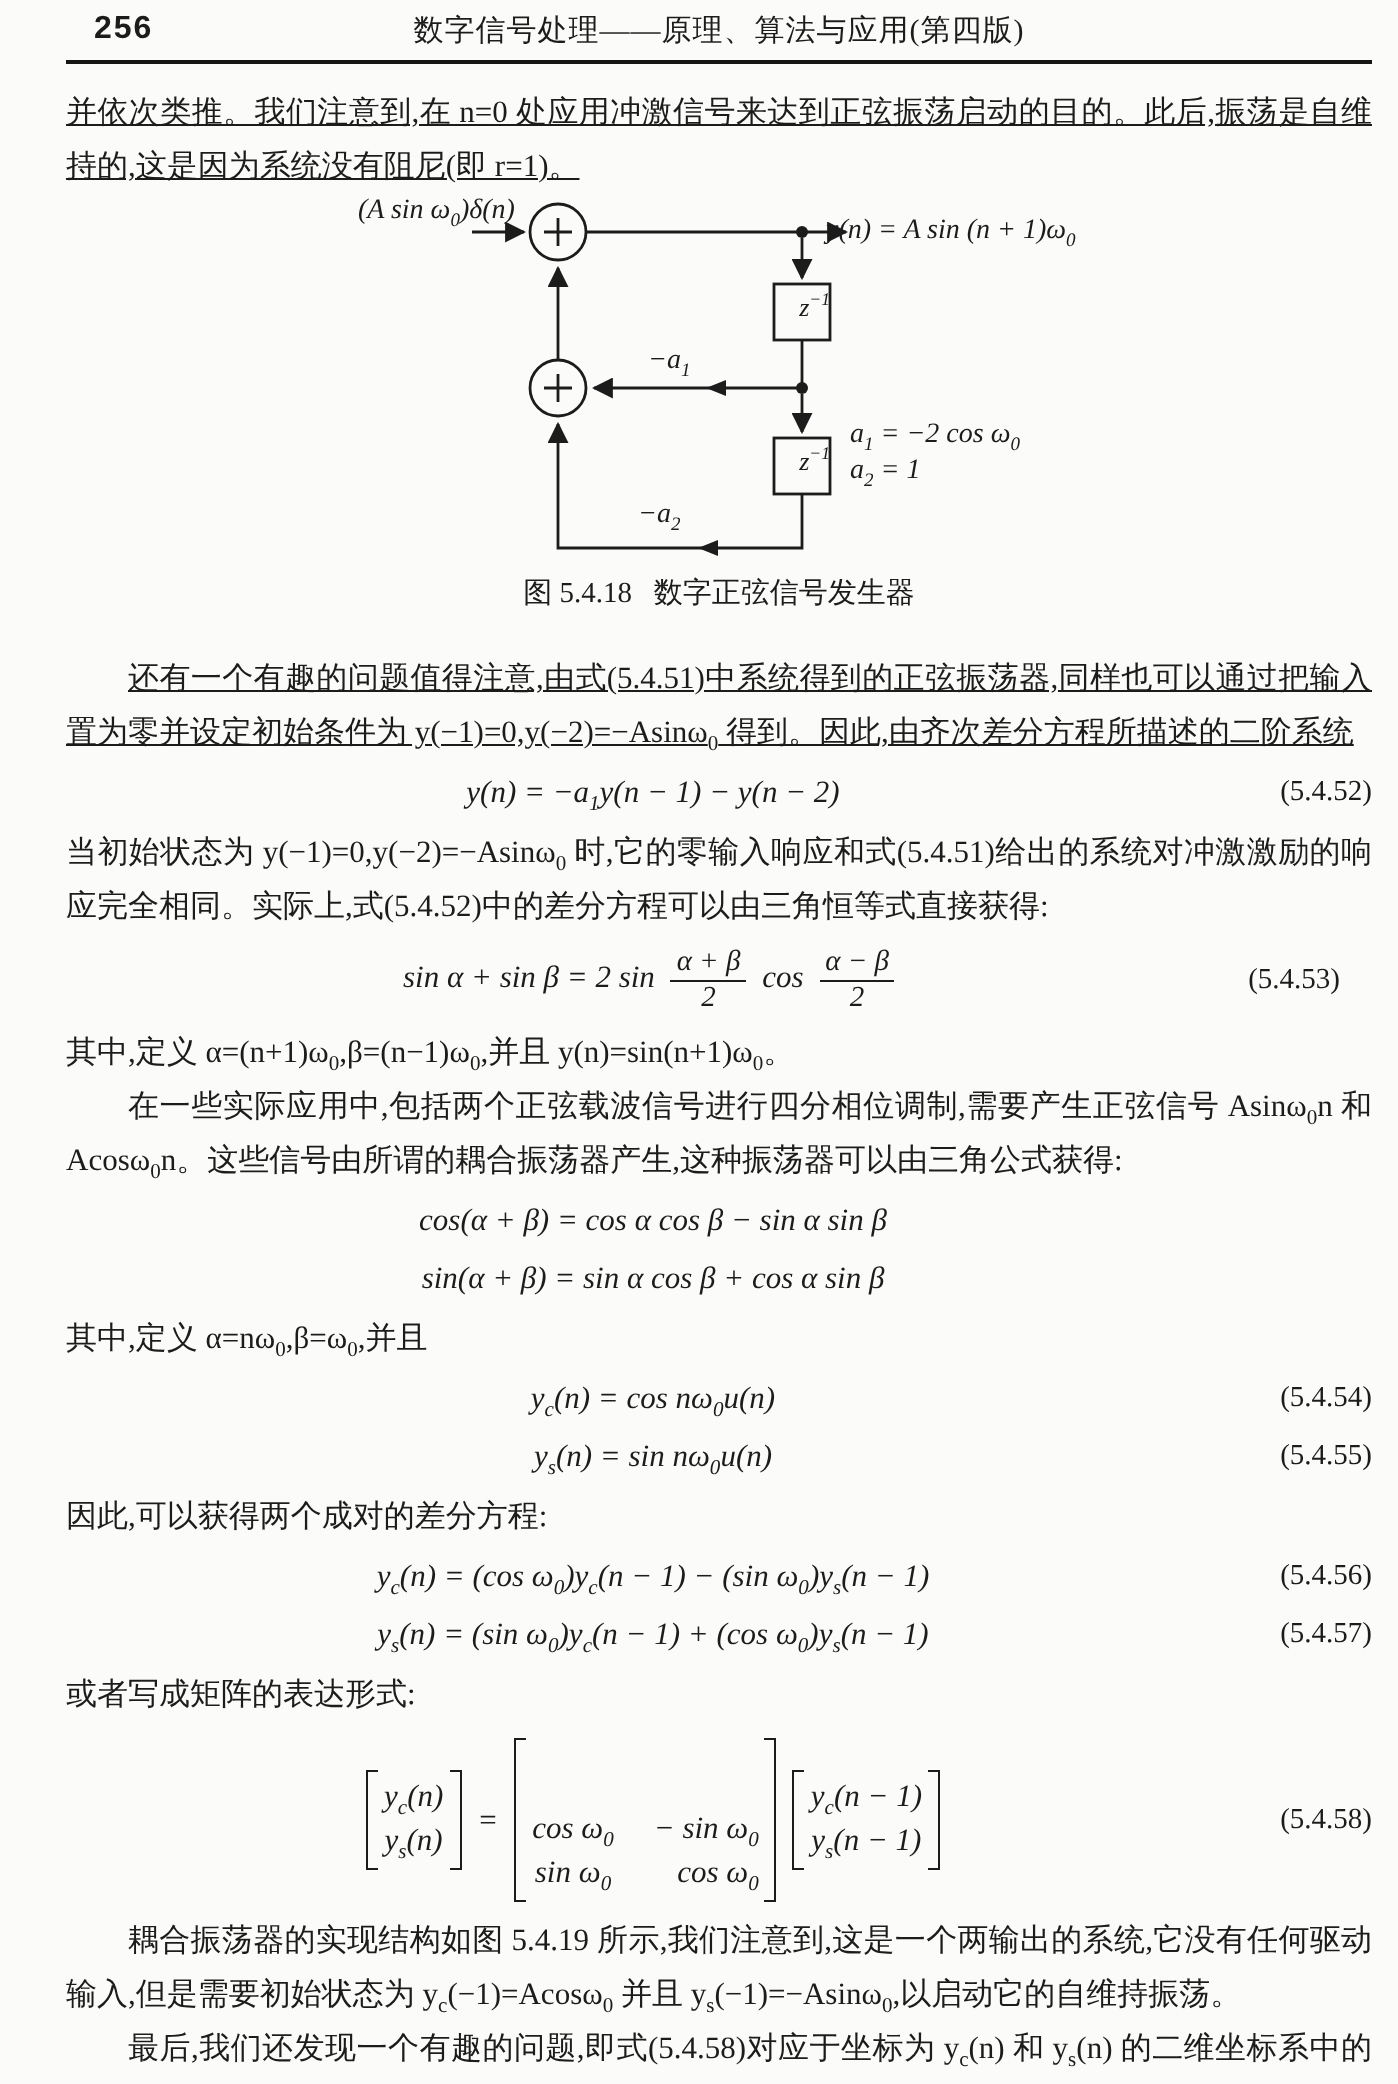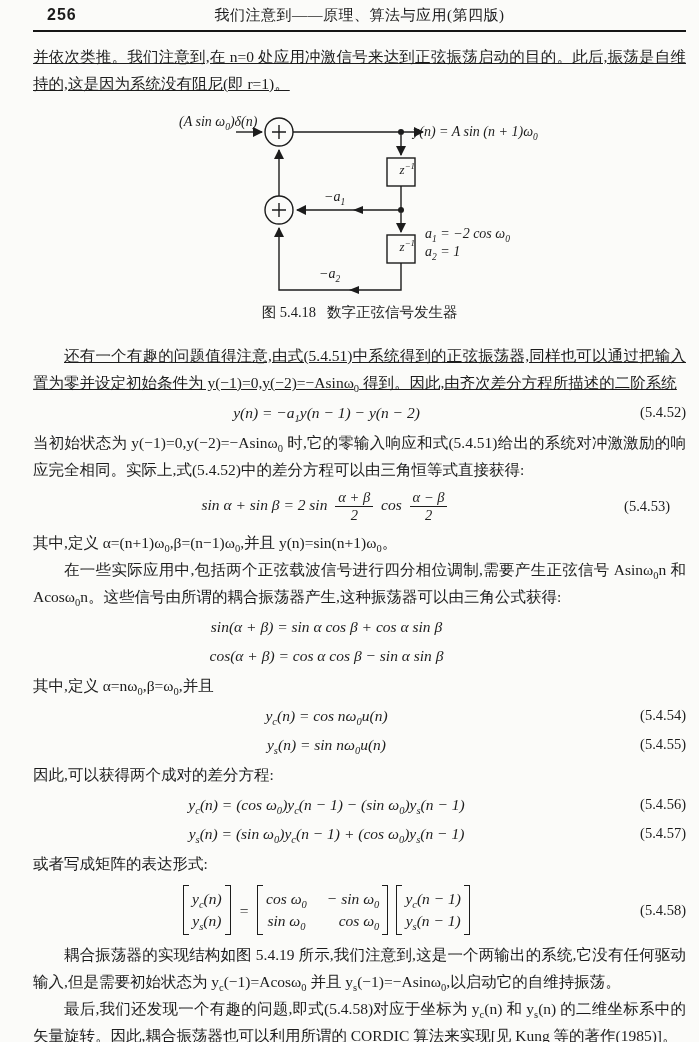--- a/index.html
+++ b/index.html
@@ -14,54 +14,54 @@
   .header { position:relative; height:20px; }
   .page-num { position:absolute; left:14px; top:0; font-family:"Liberation Sans","DejaVu Sans",sans-serif; font-weight:700; font-size:16px; letter-spacing:1px; }
   .header-title { text-align:center; font-size:15px; letter-spacing:0.5px; }
   .rule { border:none; border-top:2.6px solid #161616; margin:4px 0 0 0; }
   
   .para { line-height:27px; text-align:justify; margin:0; }
   .p1 { margin-top:11px;text-decoration:underline; }
   .indent { text-indent:2em; }
   sub, sup { font-size:68%; line-height:0; }
   
-  .figure { position:relative; height:212px; margin-top:16px; }
+  .figure { position:relative; height:212px; margin-top:0; }
   .figure svg { position:absolute; left:0; top:0; }
   .fig-label { position:absolute; font-style:italic; font-size:14px; line-height:16px; white-space:nowrap; }
   .delay-label { position:absolute; width:28px; text-align:right; font-style:italic; font-size:13px; line-height:16px; }
   .fig-caption { position:absolute; left:0; right:0; top:190px; text-align:center; font-size:14.5px; white-space:pre; }
   
   .eqrow { display:flex; align-items:center; line-height:25px; margin:4px 0; }
   .eq-body { flex:1; text-align:center; font-style:italic; }
   .eq-num { width:66px; text-align:right; font-style:normal; font-size:14.5px; }
   .frac { display:inline-block; vertical-align:middle; text-align:center; margin:0 4px; line-height:1.15; font-size:14.5px; }
   .frac-num { display:block; border-bottom:1.4px solid #1c1c1c; padding:0 3px; }
   .frac-den { display:block; }
   .eq53row { margin:6px 16px; }
   
   .eq58body { display:inline-flex; align-items:center; gap:8px; }
   .mat { position:relative; display:inline-block; padding:3px 9px; line-height:22px; }
   .mat::before, .mat::after { content:""; position:absolute; top:0; bottom:0; width:5px;
      border-top:1.6px solid #1c1c1c; border-bottom:1.6px solid #1c1c1c; }
   .mat::before { left:0; border-left:1.6px solid #1c1c1c; }
   .mat::after  { right:0; border-right:1.6px solid #1c1c1c; }
-  .mat-grid { display:grid; grid-template-columns:auto auto; column-gap:20px; }
+  .mat-grid { display:grid; grid-template-columns:auto auto; column-gap:20px;margin-top:32px; }
   .mat-grid .c2 { text-align:right; }
   .mat-col { display:grid; grid-template-columns:auto; }
   .diagram-line { stroke:#1c1c1c; stroke-width:1.4; fill:none; }
   .diagram-fill { fill:#1c1c1c; }
 </style>
 </head>
 <body>
 
 <div class="page">
 
   <div class="header">
     <span class="page-num">256</span>
-    <div class="header-title">我们注意到——原理、算法与应用(第四版)</div>
+    <div class="header-title">数字信号处理——原理、算法与应用(第四版)</div>
   </div>
   <hr class="rule">
 
   <p class="para p1">并依次类推。我们注意到,在 n=0 处应用冲激信号来达到正弦振荡启动的目的。此后,振荡是自维持的,这是因为系统没有阻尼(即 r=1)。</p>
 
   <div class="figure">
     <svg width="639" height="212" viewBox="0 0 639 212">
       <defs>
         <marker id="arr" viewBox="0 0 10 10" refX="9" refY="5" markerWidth="7.5" markerHeight="7.5" orient="auto-start-reverse">
           <path d="M0,0 L10,5 L0,10 z" fill="#1c1c1c"></path>
@@ -122,25 +122,25 @@
       <span>cos</span>
       <span class="frac"><span class="frac-num">α − β</span><span class="frac-den">2</span></span>
     </span>
     <span class="eq-num">(5.4.53)</span>
   </div>
 
   <p class="para">其中,定义 α=(n+1)ω<sub>0</sub>,β=(n−1)ω<sub>0</sub>,并且 y(n)=sin(n+1)ω<sub>0</sub>。</p>
   <p class="para indent">在一些实际应用中,包括两个正弦载波信号进行四分相位调制,需要产生正弦信号 Asinω<sub>0</sub>n 和 Acosω<sub>0</sub>n。这些信号由所谓的耦合振荡器产生,这种振荡器可以由三角公式获得:</p>
 
   <div class="eqrow">
-    <span class="eq-body">sin(α + β) = sin α cos β + cos α sin β</span>
+    <span class="eq-body">cos(α + β) = cos α cos β − sin α sin β</span>
     <span class="eq-num"></span>
   </div>
   <div class="eqrow">
-    <span class="eq-body">cos(α + β) = cos α cos β − sin α sin β</span>
+    <span class="eq-body">sin(α + β) = sin α cos β + cos α sin β</span>
     <span class="eq-num"></span>
   </div>
 
   <p class="para">其中,定义 α=nω<sub>0</sub>,β=ω<sub>0</sub>,并且</p>
 
   <div class="eqrow">
     <span class="eq-body">y<sub>c</sub>(n) = cos nω<sub>0</sub>u(n)</span>
     <span class="eq-num">(5.4.54)</span>
   </div>
   <div class="eqrow">

